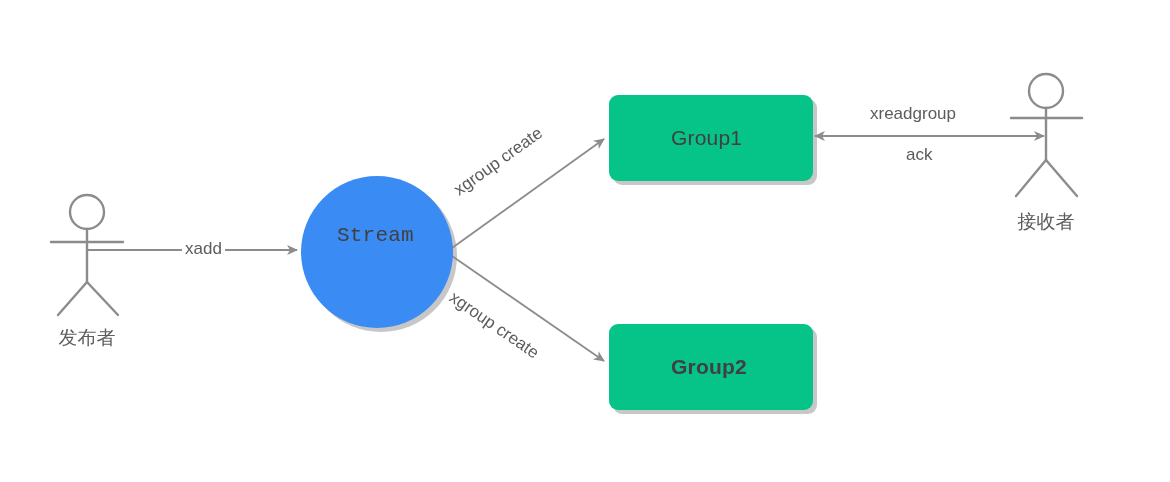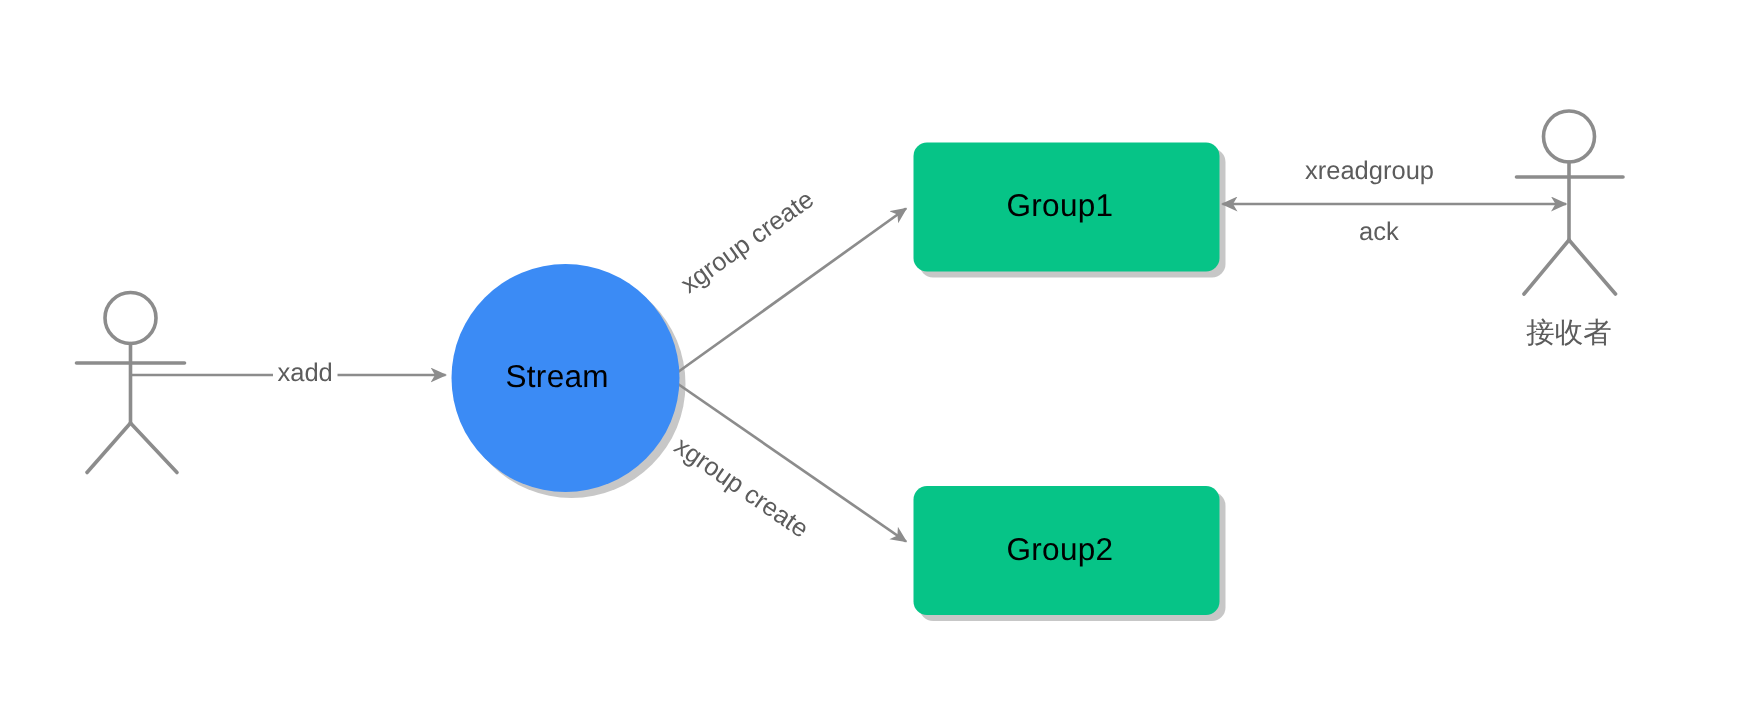--- a/index.html
+++ b/index.html
@@ -19,21 +19,21 @@
   }
   #diagram-svg {
     position: absolute;
     left: 0;
     top: 0;
     width: 1170px;
     height: 482px;
   }
   .node-label {
     position: absolute;
-    color: #000000;
+    color: #404040;
     font-size: 21px;
     font-family: "Liberation Sans", "DejaVu Sans", sans-serif;
     white-space: nowrap;
     pointer-events: none;
     letter-spacing: 0.2px;
     text-align: right;
   }
   .actor-label {
     position: absolute;
     color: #5c5c5c;
@@ -100,26 +100,27 @@
 
     <line x1="815" y1="136" x2="1044" y2="136" stroke="#8c8c8c" stroke-width="1.8" marker-start="url(#arrowStart)" marker-end="url(#arrowEnd)"></line>
 
     <circle cx="377" cy="252" r="76" fill="#3b8bf5"></circle>
 
     <rect x="609" y="95" width="204" height="86" rx="9" ry="9" fill="#06c487"></rect>
 
     <rect x="609" y="324" width="204" height="86" rx="9" ry="9" fill="#06c487"></rect>
   </svg>
 
-  <div class="node-label" style="left:337px; top:240px;">Stream</div>
+  <div class="node-label" style="left:337px; top:224px;font-family:Liberation Mono, monospace;">Stream</div>
 
   <div class="node-label" style="left:671px; top:126px;">Group1</div>
 
-  <div class="node-label" style="left:671px; top:355px;">Group2</div>
+  <div class="node-label" style="left:671px; top:355px;font-weight:bold;">Group2</div>
 
+  <div class="actor-label" style="left:37px; top:325px; width:100px;">发布者</div>
 
   <div class="actor-label" style="left:996px; top:209px; width:100px;">接收者</div>
 
   <div class="edge-label" style="left:170px; top:239px;margin-left:12px;">xadd</div>
 
   <div class="edge-label rotated" style="left:462px; top:200px; transform: rotate(-35.6deg) translate(0, -20px);">xgroup create</div>
 
   <div class="edge-label rotated" style="left:458px; top:286px; transform: rotate(34.6deg) translate(0, 2px);">xgroup create</div>
 
   <div class="edge-label" style="left:867px; top:104px;">xreadgroup</div>

